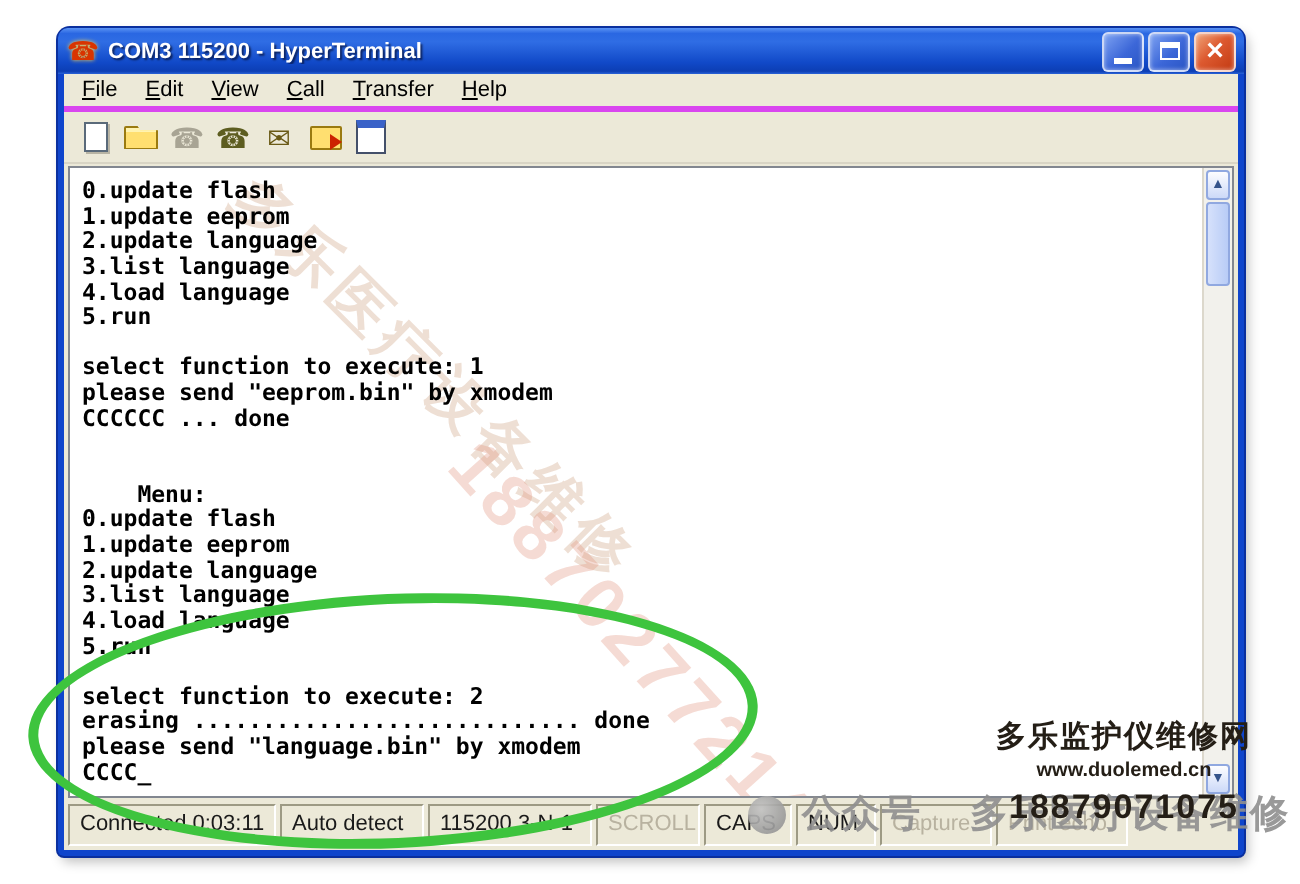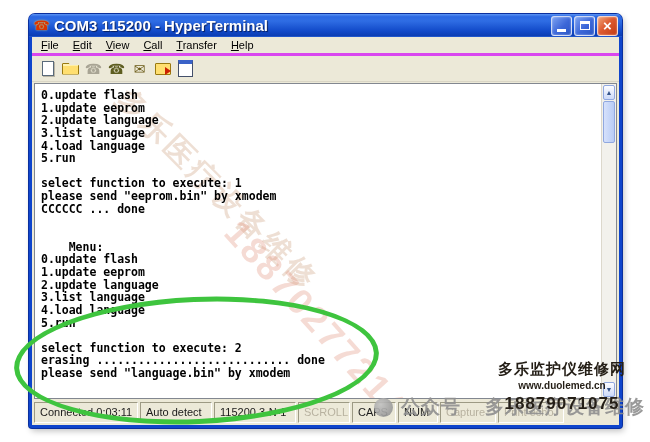--- a/index.html
+++ b/index.html
@@ -13,21 +13,21 @@
     border-radius:6px 6px 3px 3px;
     box-shadow:0 0 0 1px #0a2f9e, 2px 3px 6px rgba(0,0,0,.25);
     display:flex; flex-direction:column; }
 
   .titlebar { height:23px; flex:0 0 23px; display:flex; align-items:center; padding:0 4px;
     background:linear-gradient(180deg,#5a93f4 0%,#2a67e2 12%,#2f6de4 30%,#1149c8 75%,#0c3eb4 94%,#2a63d8 100%);
     border-radius:5px 5px 0 0; margin:0 -3px; }
   .app-icon { width:17px; height:16px; display:flex; align-items:center; justify-content:center;
     font-size:13px; color:#d83400; text-shadow:0 0 2px #ffd34a; margin-right:4px; }
   .app-icon::before { content:"☎"; }
-  .title-text { flex:1; color:#fff; font-weight:bold; font-size:15px;
+  .title-text { flex:1; color:#fff; font-weight:bold; font-size:11px;
     text-shadow:1px 1px 1px rgba(0,0,20,.6); white-space:nowrap; overflow:hidden; }
   .winbtn { width:21px; height:20px; margin-left:2px; border-radius:3px;
     border:1px solid rgba(255,255,255,.75); display:flex; align-items:center; justify-content:center;
     background:linear-gradient(135deg,#7da2f2 0%,#3c67d8 55%,#2a55c4 100%);
     box-shadow:inset 0 0 2px rgba(255,255,255,.6); cursor:default; }
   .winbtn.close { background:linear-gradient(135deg,#f0a478 0%,#dd5a30 45%,#c23a12 100%); }
   .glyph-min { width:9px; height:3px; background:#fff; margin-top:9px; }
   .glyph-max { width:10px; height:9px; border:1px solid #fff; border-top:3px solid #fff; background:transparent; }
   .glyph-close { color:#fff; font-size:15px; font-weight:bold; line-height:1; margin-top:-1px; }
 
@@ -185,20 +185,21 @@
           <div class="term-line">0.update flash</div>
           <div class="term-line">1.update eeprom</div>
           <div class="term-line">2.update language</div>
           <div class="term-line">3.list language</div>
           <div class="term-line">4.load language</div>
           <div class="term-line">5.run</div>
           <div class="term-line"></div>
           <div class="term-line">select function to execute: 2</div>
           <div class="term-line">erasing ............................ done</div>
           <div class="term-line">please send "language.bin" by xmodem</div>
+          <div class="term-line">CCCC_</div>
         </div>
       <div class="scrollbar">
         <div class="sb-btn sb-up">▲</div>
         <div class="sb-thumb"></div>
         <div class="sb-btn sb-down">▼</div>
       </div>
     </div>
 
     <div class="statusbar">
         <div class="pane" style="width: 104px;">Connected 0:03:11</div>

